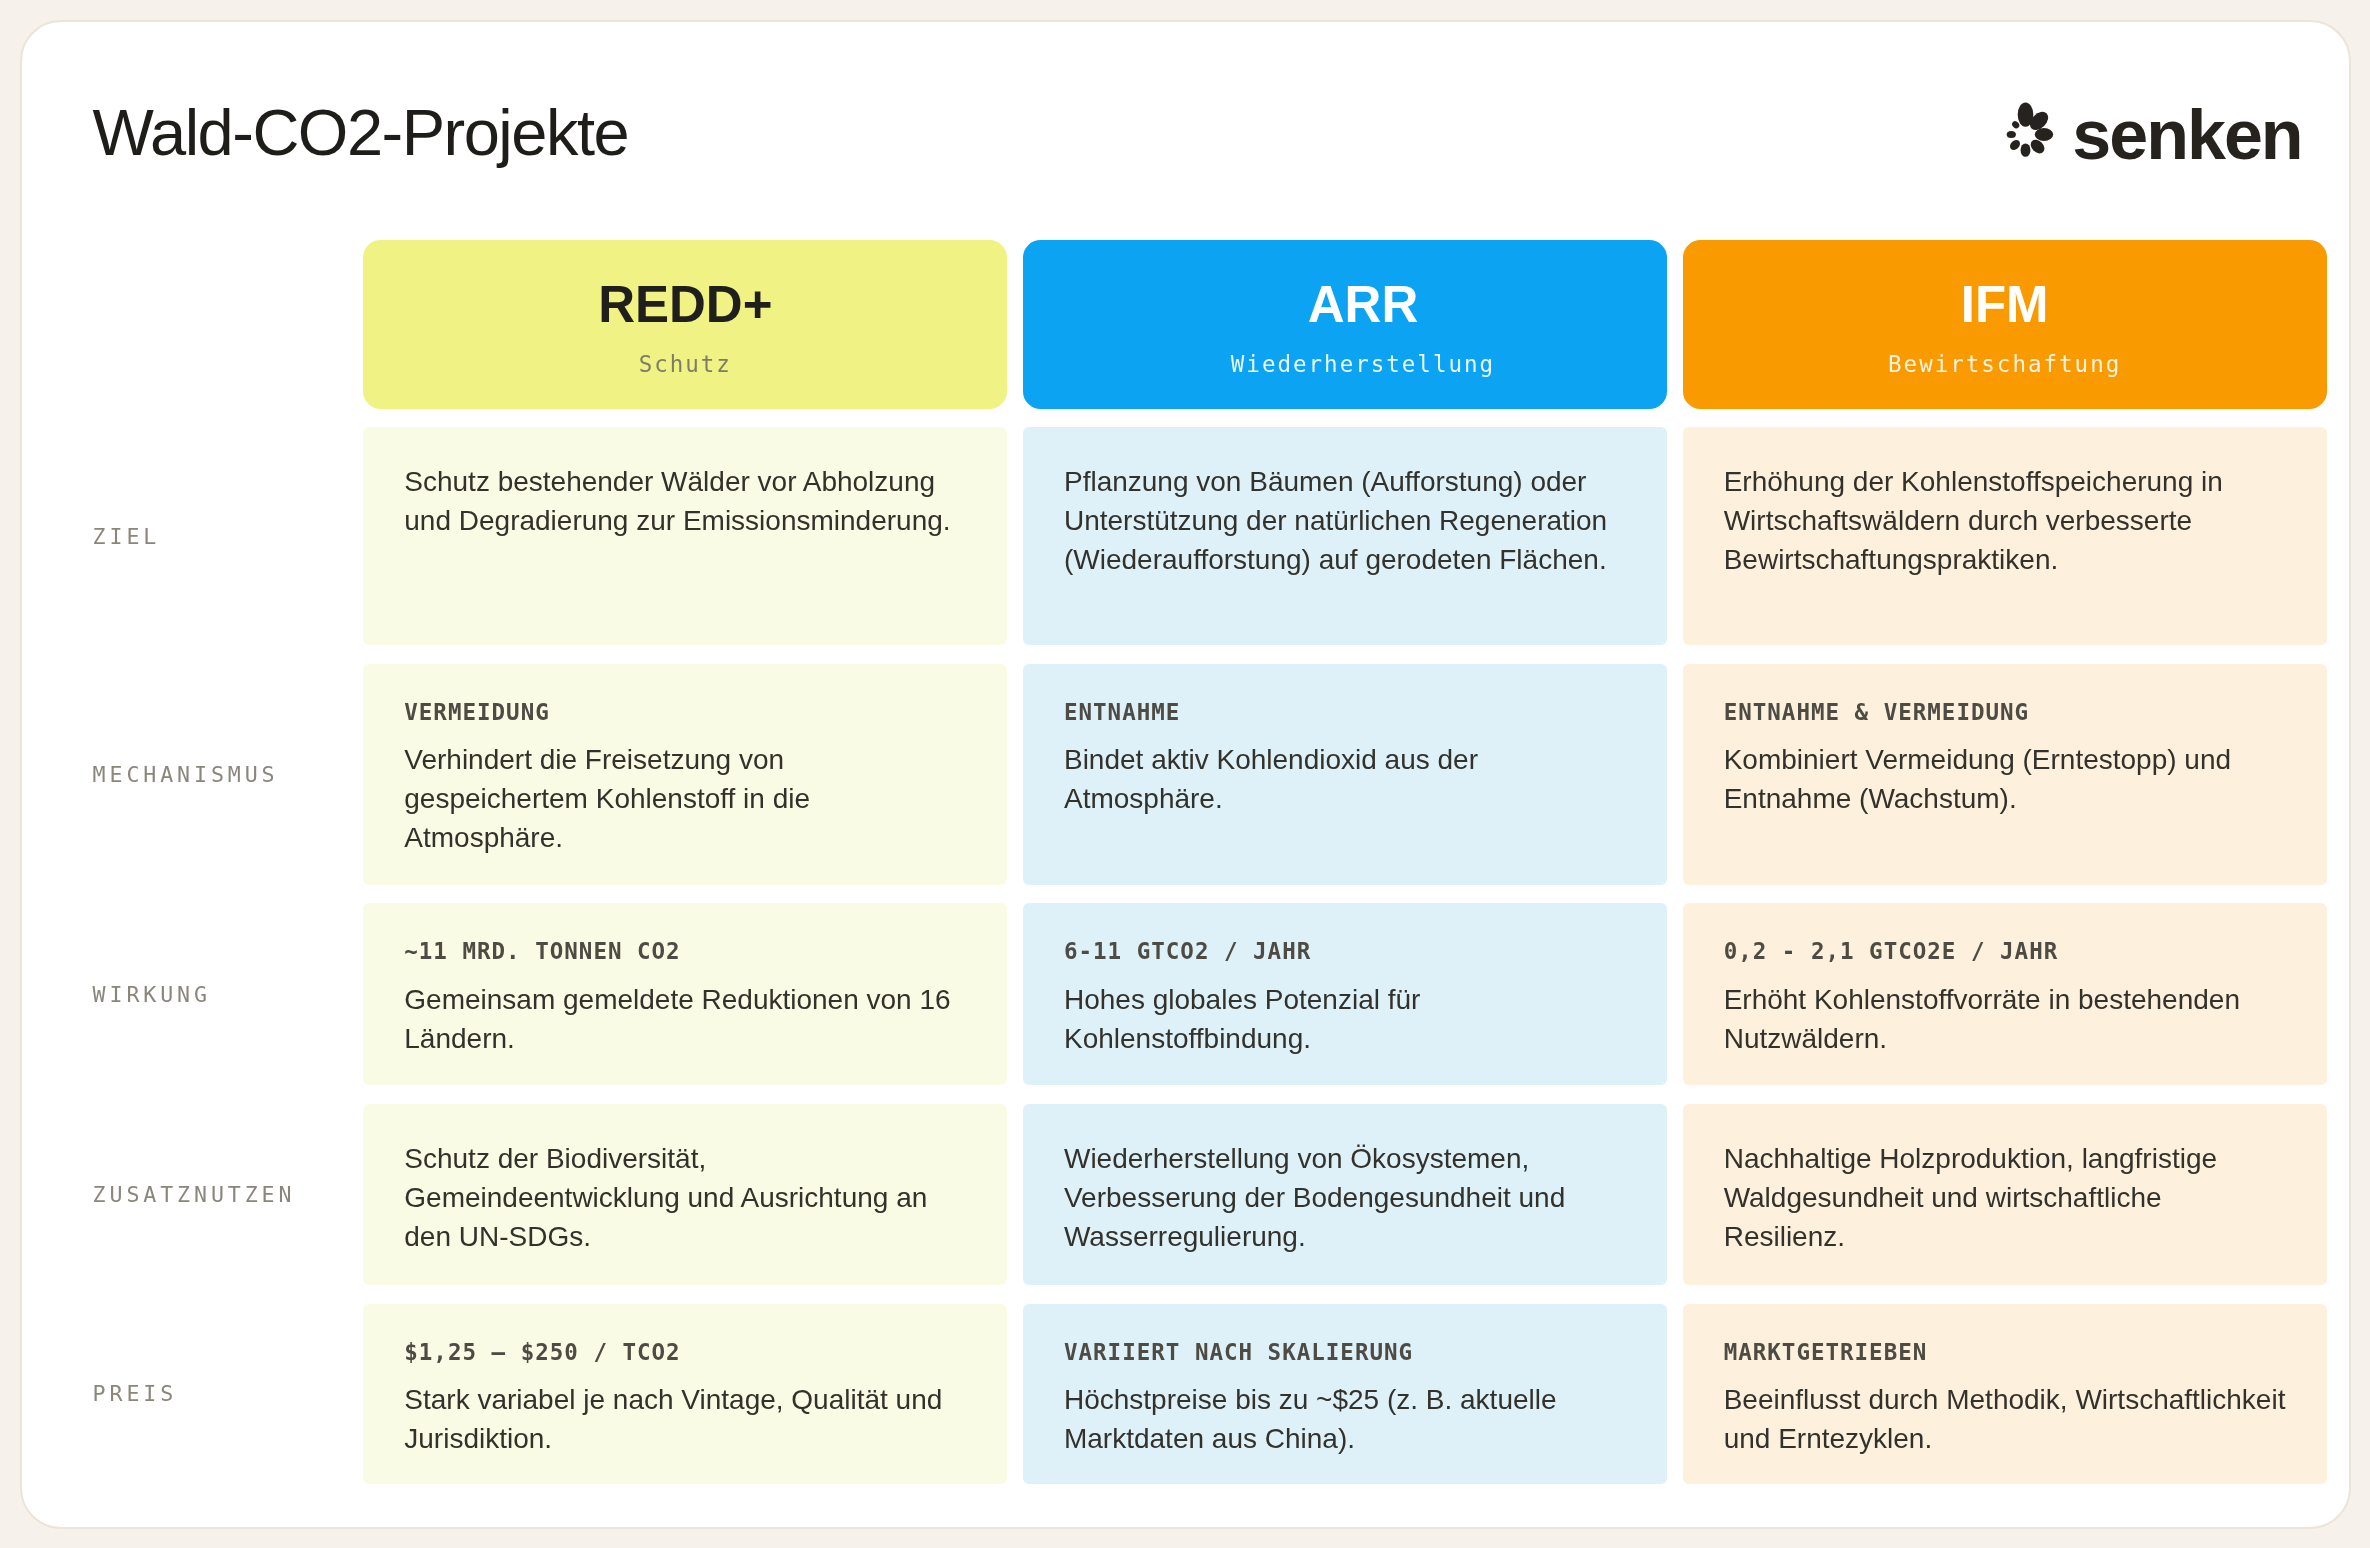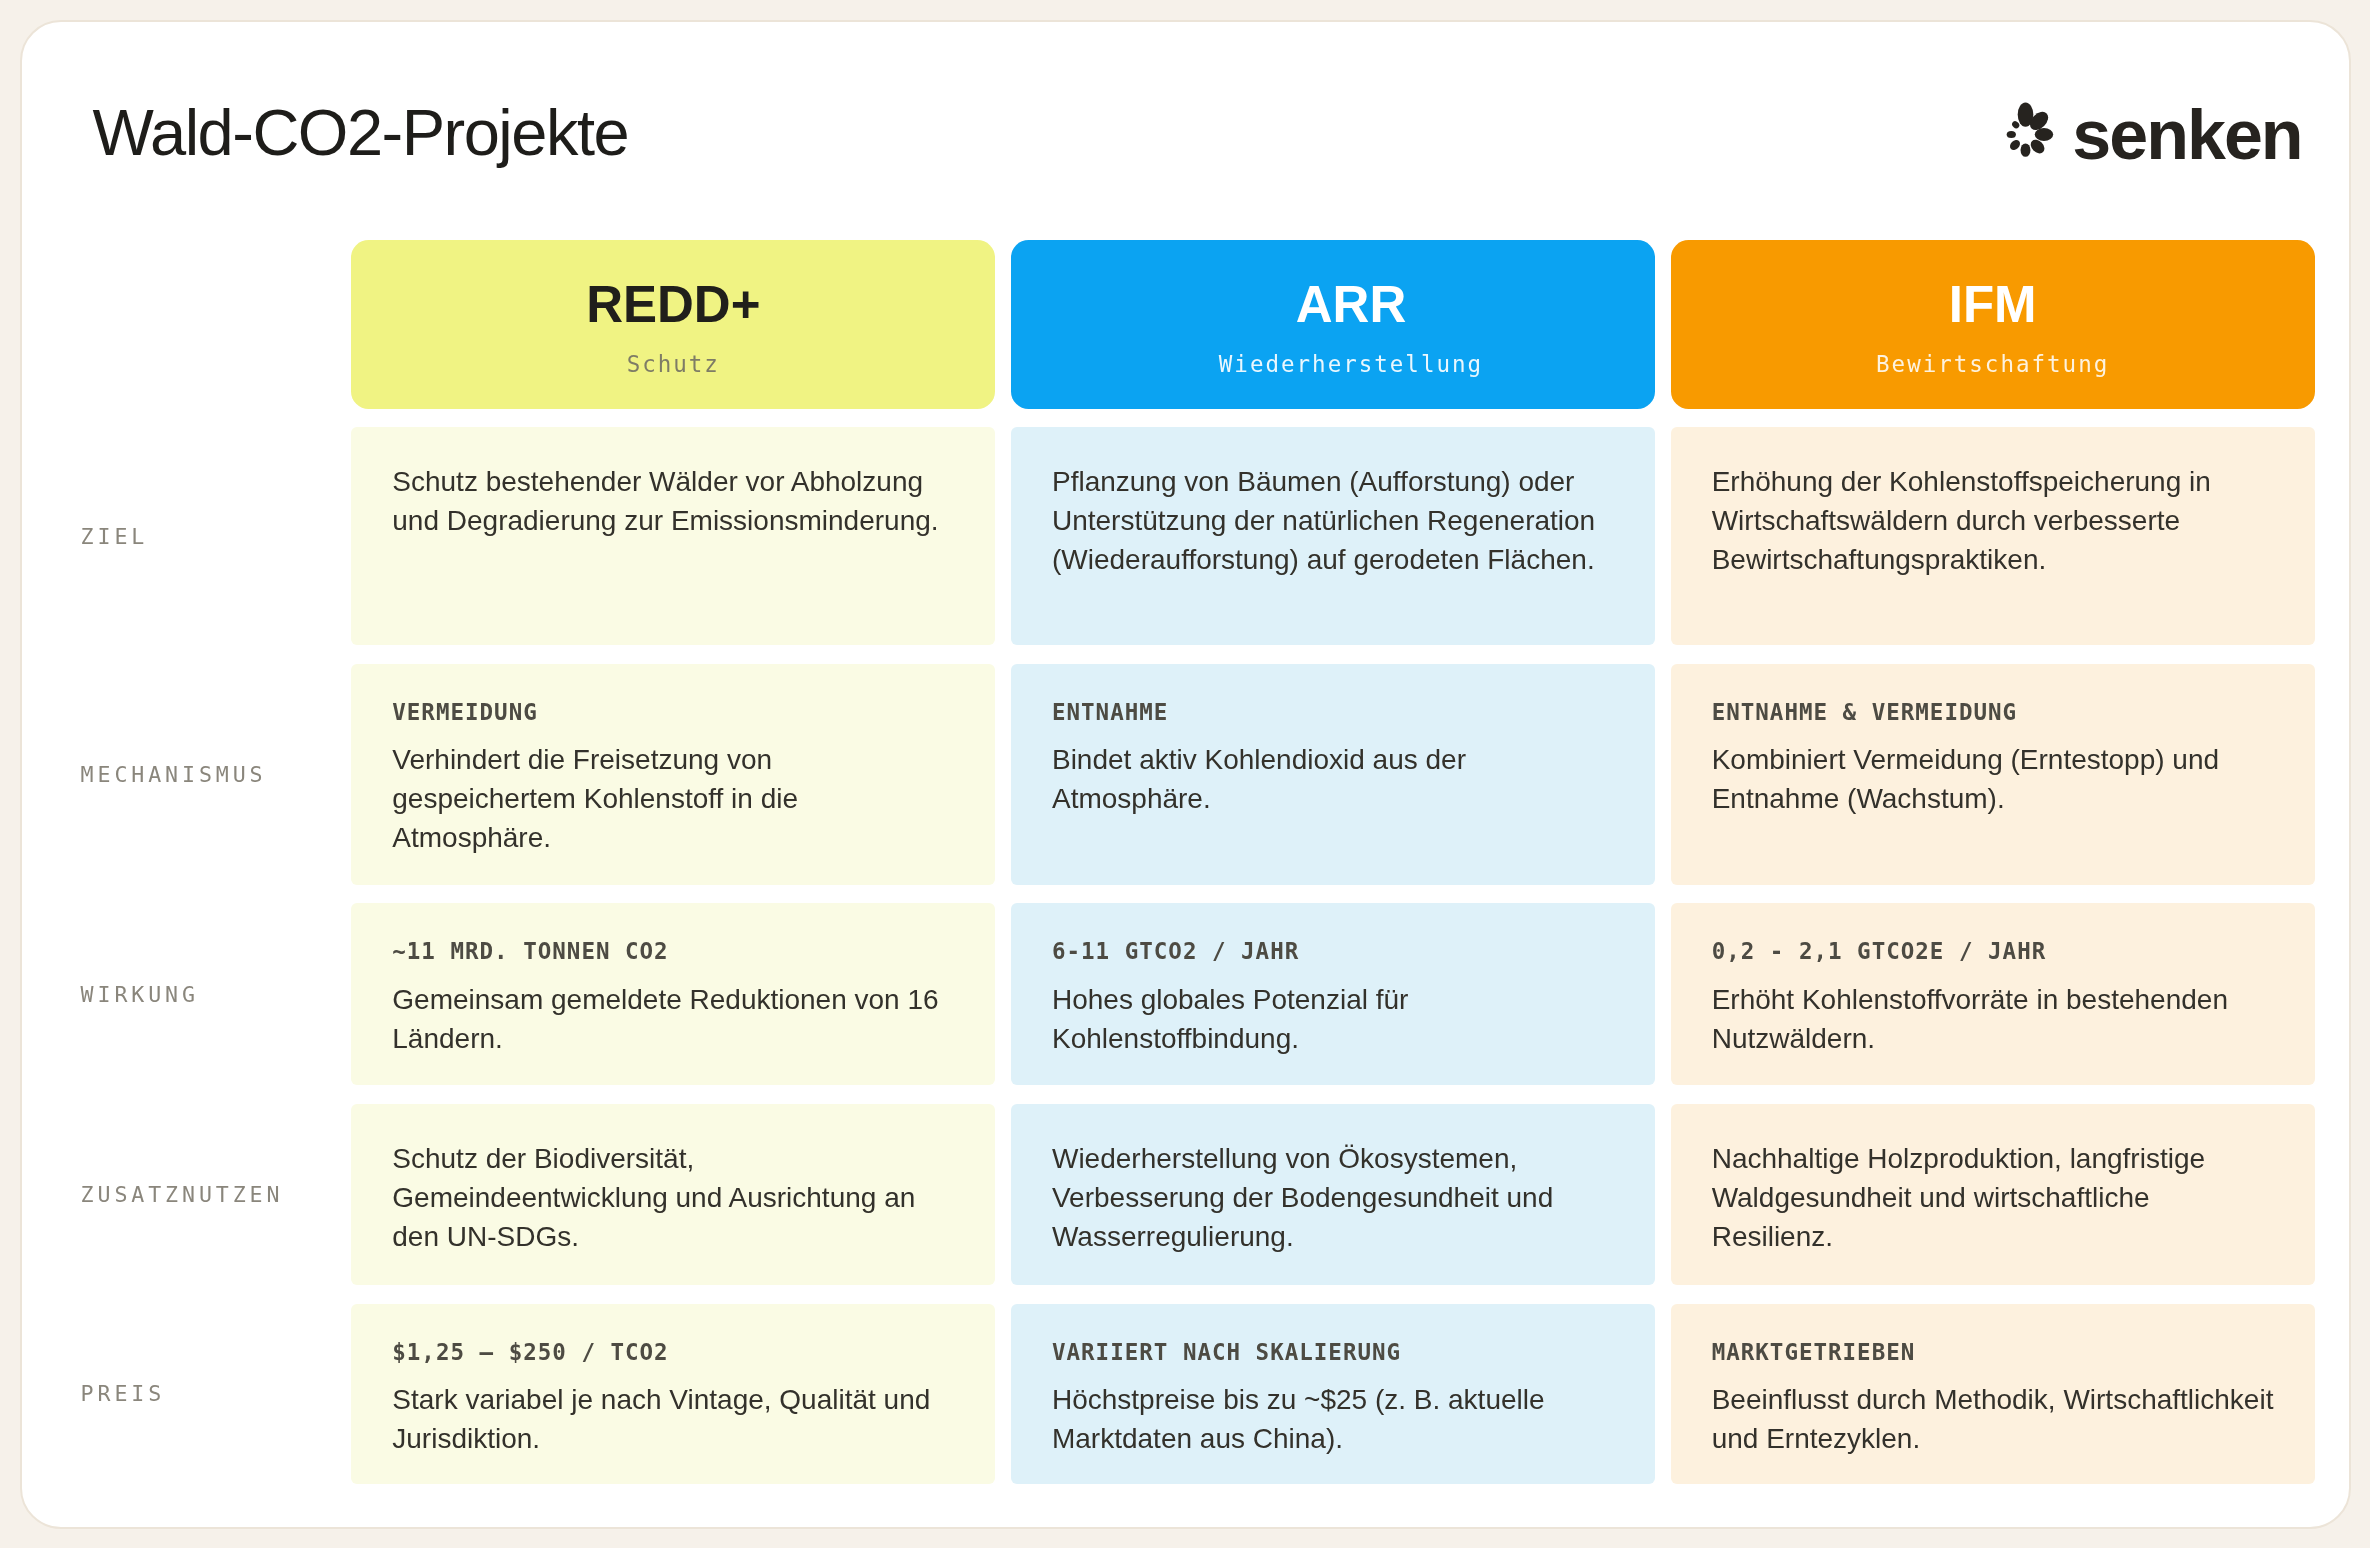--- a/index.html
+++ b/index.html
@@ -25,21 +25,21 @@
   }
   .logo {
     position: absolute; right: 47px; top: 73px;
     display: flex; align-items: center; gap: 11.8px;
   }
   .logo svg { width: 71px; height: 71px; display: block; }
   .logo-text {
     font-size: 70px; font-weight: 700; letter-spacing: -2px; color: #26231f;
   }
   .grid {
-    position: absolute; left: 59px; top: 218px;
+    position: absolute; left: 71px; top: 218px;
     display: grid;
     grid-template-columns: 255px 644px 644px 644px;
     grid-template-rows: 169px 218px 221px 182px 181px 180px;
     column-gap: 15.7px; row-gap: 18.6px;
   }
   .row-label {
     display: flex; align-items: center;
     font-family: "DejaVu Sans Mono", monospace;
     font-size: 21.6px; letter-spacing: 3.9px;
     color: var(--label-text, #8a867c);

